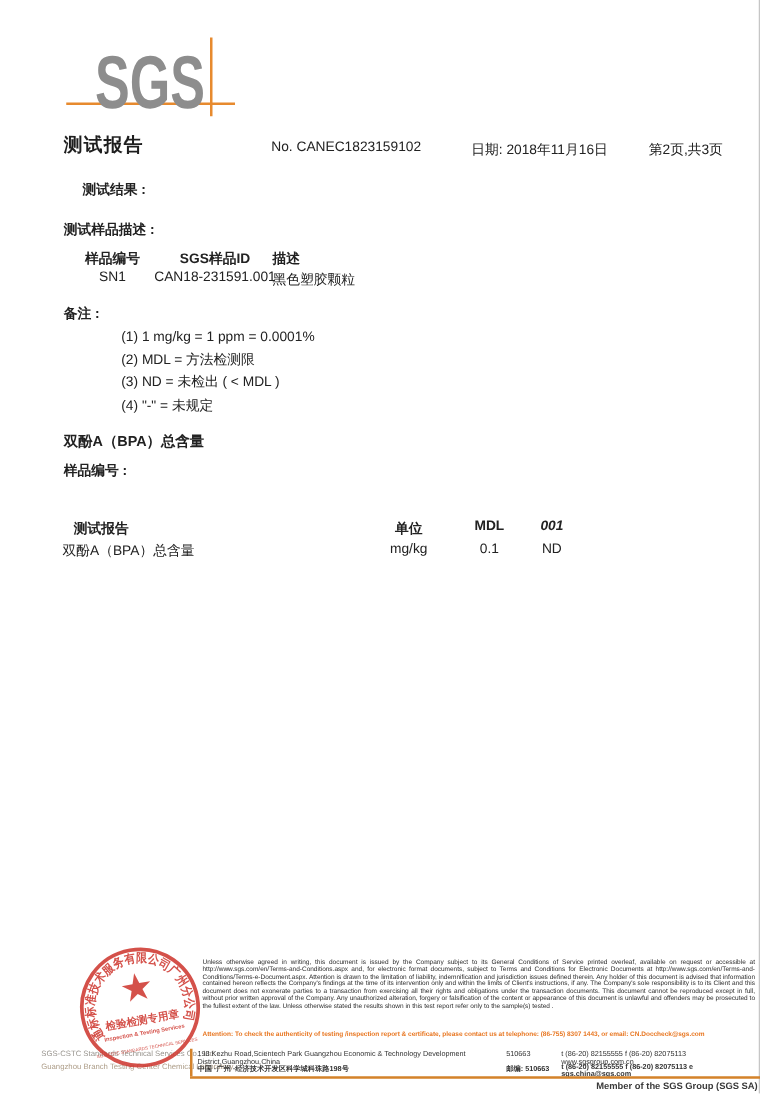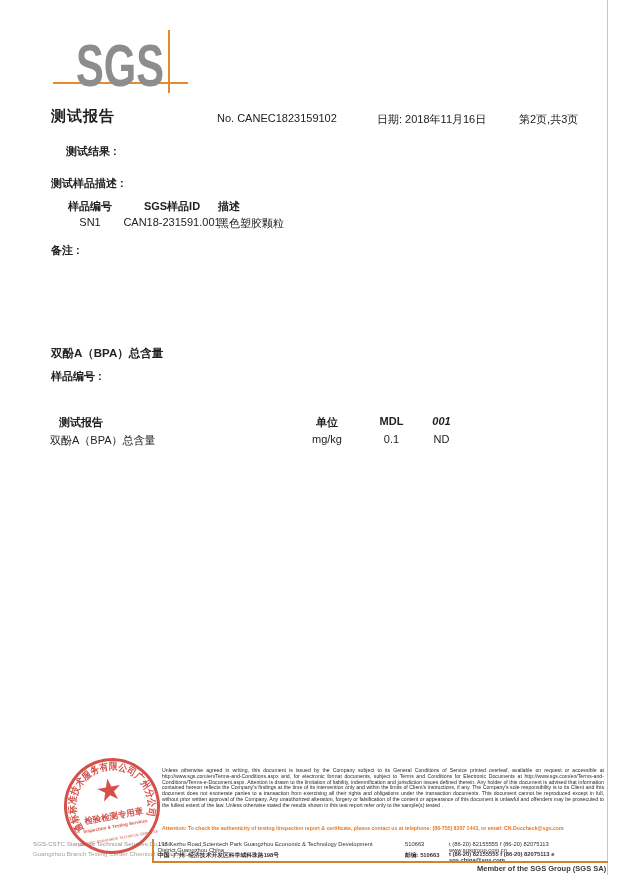--- a/index.html
+++ b/index.html
@@ -69,20 +69,26 @@
 
   <div class="lbl ulined" style="left:51px;top:176px;">测试样品描述 :</div>
   <div class="lbl ctr" style="left:48px;top:199px;width:84px;">样品编号</div>
   <div class="lbl ctr" style="left:122px;top:199px;width:100px;">SGS样品ID</div>
   <div class="lbl" style="left:218px;top:199px;">描述</div>
   <div class="val ctr" style="left:48px;top:216px;width:84px;">SN1</div>
   <div class="val ctr" style="left:122px;top:216px;width:100px;">CAN18-231591.001</div>
   <div class="val" style="left:218px;top:216px;">黑色塑胶颗粒</div>
 
   <div class="lbl" style="left:51px;top:243px;">备注 :</div>
+  <div class="remarks">
+    <div>(1) 1 mg/kg = 1 ppm = 0.0001%</div>
+    <div>(2) MDL = 方法检测限</div>
+    <div>(3) ND = 未检出 ( &lt; MDL )</div>
+    <div>(4) "-" = 未规定</div>
+  </div>
 
   <div class="lbl ulined" style="left:51px;top:346px;font-size:11.5px;">双酚A（BPA）总含量</div>
   <div class="lbl" style="left:51px;top:369px;">样品编号 :</div>
 
   <div class="lbl ulined" style="left:59px;top:415px;">测试报告</div>
   <div class="lbl ulined ctr" style="left:303px;top:415px;width:48px;">单位</div>
   <div class="lbl ulined ctr" style="left:375px;top:415px;width:33px;">MDL</div>
   <div class="lbl ulined ctr ital" style="left:424px;top:415px;width:35px;">001</div>
   <div class="val" style="left:50px;top:433px;">双酚A（BPA）总含量</div>
   <div class="val ctr" style="left:303px;top:433px;width:48px;">mg/kg</div>

